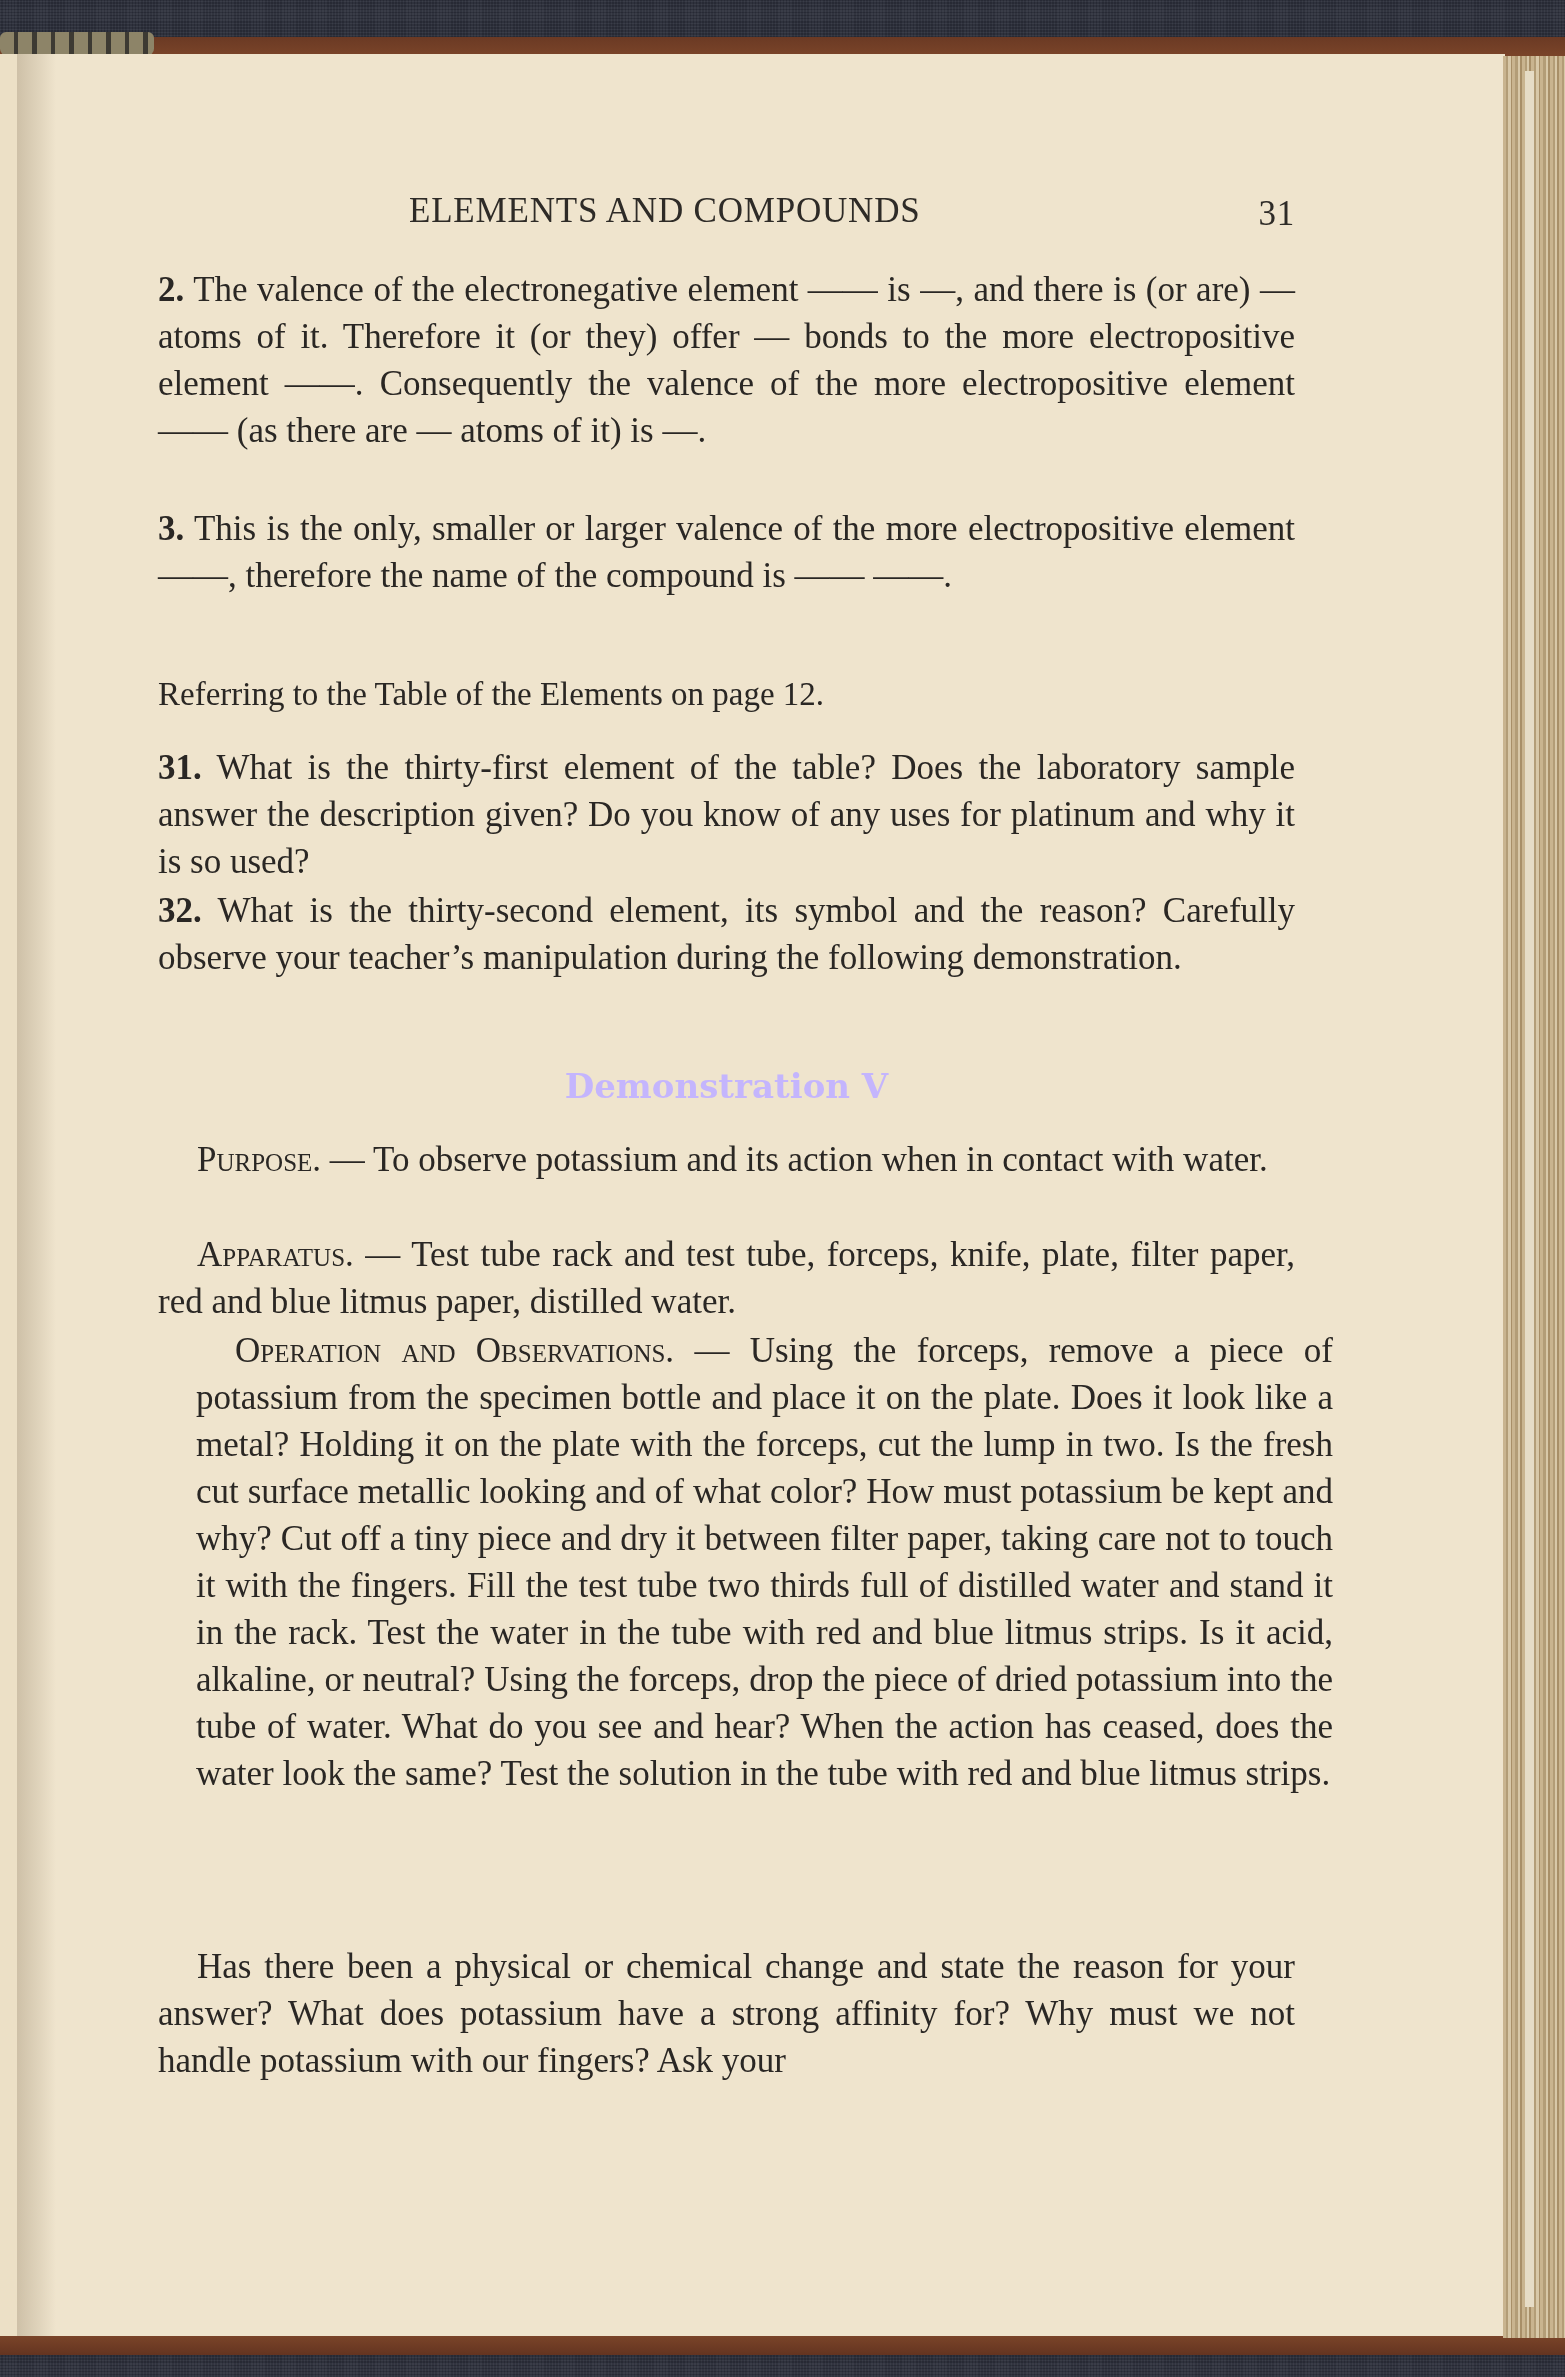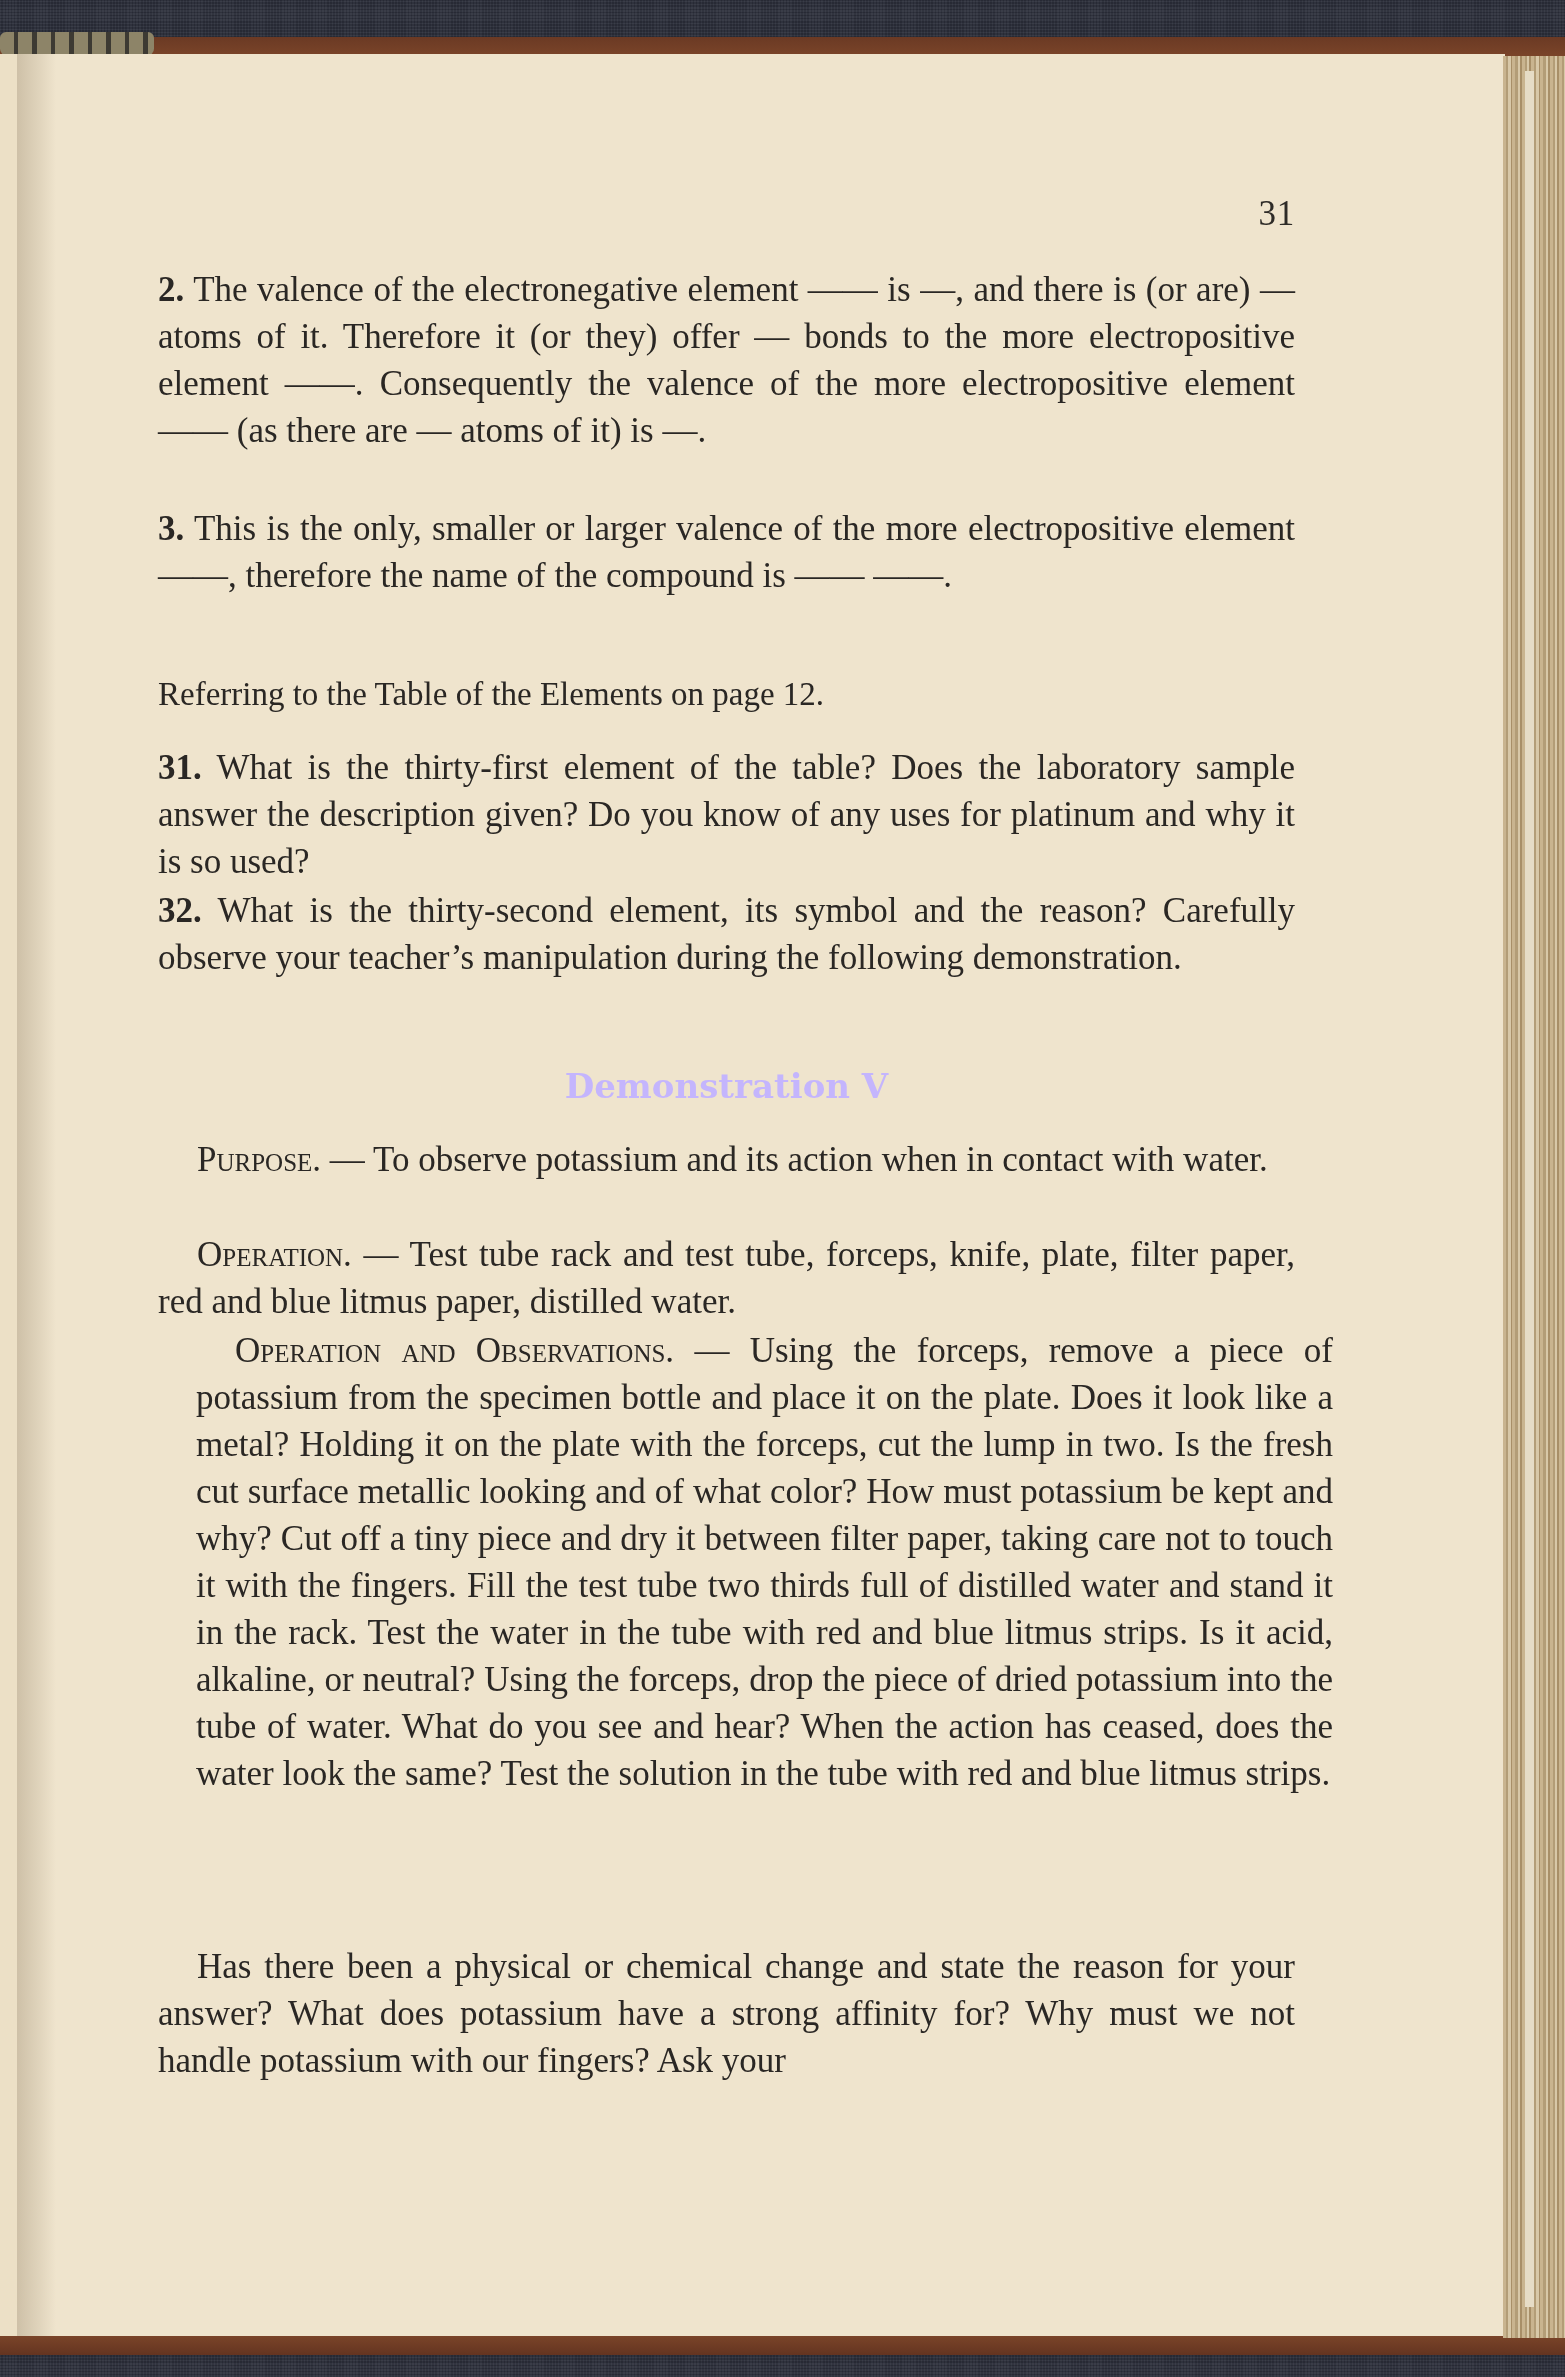--- a/index.html
+++ b/index.html
@@ -78,20 +78,21 @@
 
 <div class="cloth"></div>
 <div class="board-top"></div>
 <div class="board-bottom"></div>
 <div class="headband"></div>
 <div class="left-leaf"></div>
 <div class="page"></div>
 <div class="page-edges"></div>
 
 <div class="running-head">
+  <span class="title">ELEMENTS AND COMPOUNDS</span>
   <span class="folio">31</span>
 </div>
 
 <div class="para" style="top:266px;">
   <span class="num">2.</span>
   <span>The valence of the electronegative element —— is —, and there is (or are) — atoms of it. Therefore it (or they) offer — bonds to the more electropositive element ——. Consequently the valence of the more electropositive element —— (as there are — atoms of it) is —.</span>
 </div>
 
 <div class="para" style="top:505px;">
   <span class="num">3.</span>
@@ -111,21 +112,21 @@
 </div>
 
 <div class="demo-heading">Demonstration V</div>
 
 <div class="para indent" style="top:1136px;">
   <span class="sc">Purpose.</span>
   <span>— To observe potassium and its action when in contact with water.</span>
 </div>
 
 <div class="para indent" style="top:1231px;">
-  <span class="sc">Operation.</span>
+  <span class="sc">Apparatus.</span>
   <span>— Test tube rack and test tube, forceps, knife, plate, filter paper, red and blue litmus paper, distilled water.</span>
 </div>
 
 <div class="para indent" style="top:1327px;margin-left:38px;">
   <span class="sc">Operation and Observations.</span>
   <span>— Using the forceps, remove a piece of potassium from the specimen bottle and place it on the plate. Does it look like a metal? Holding it on the plate with the forceps, cut the lump in two. Is the fresh cut surface metallic looking and of what color? How must potassium be kept and why? Cut off a tiny piece and dry it between filter paper, taking care not to touch it with the fingers. Fill the test tube two thirds full of distilled water and stand it in the rack. Test the water in the tube with red and blue litmus strips. Is it acid, alkaline, or neutral? Using the forceps, drop the piece of dried potassium into the tube of water. What do you see and hear? When the action has ceased, does the water look the same? Test the solution in the tube with red and blue litmus strips.</span>
 </div>
 
 <div class="para indent" style="top:1943px;">Has there been a physical or chemical change and state the reason for your answer? What does potassium have a strong affinity for? Why must we not handle potassium with our fingers? Ask your</div>
 

